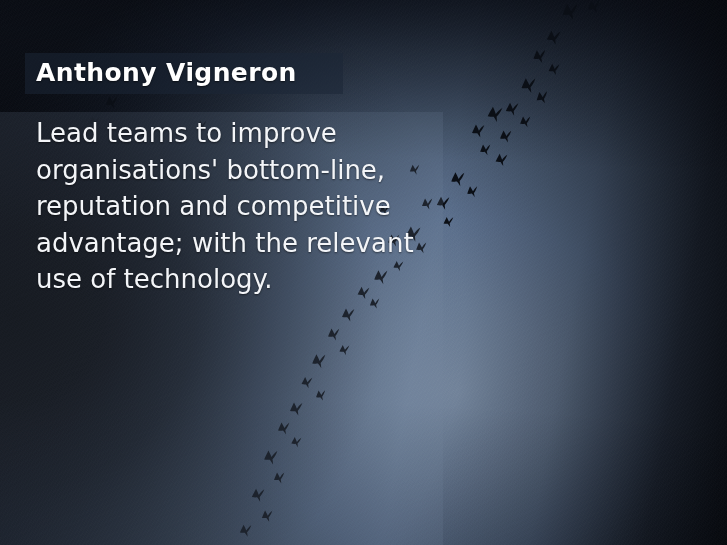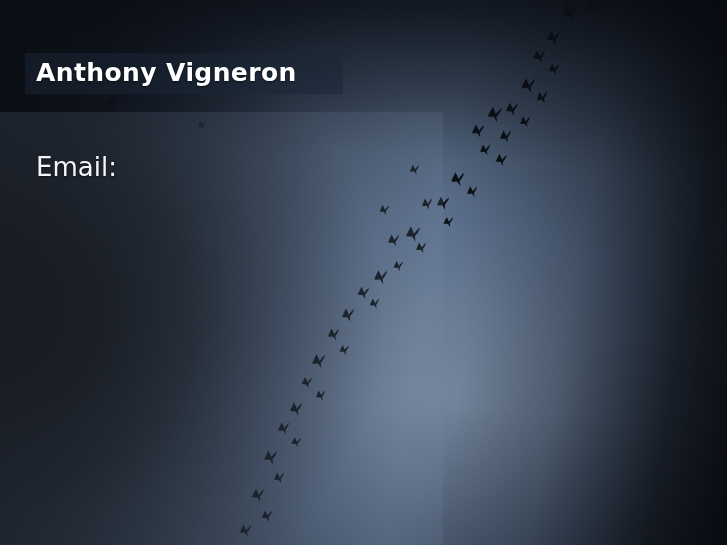--- a/index.html
+++ b/index.html
@@ -190,17 +190,17 @@
         <path d="M0,0.52 C0.18,0.30 0.32,0.16 0.44,0.02 C0.47,0.18 0.50,0.34 0.52,0.50 C0.66,0.38 0.82,0.28 1.00,0.22 C0.84,0.44 0.68,0.58 0.54,0.66 C0.52,0.80 0.50,0.92 0.48,1.00 C0.44,0.86 0.40,0.74 0.36,0.64 C0.24,0.62 0.12,0.58 0,0.52 Z" fill="#0b0f16" transform="translate(378,206) rotate(-16) scale(11)"></path>
         <path d="M0,0.52 C0.18,0.30 0.32,0.16 0.44,0.02 C0.47,0.18 0.50,0.34 0.52,0.50 C0.66,0.38 0.82,0.28 1.00,0.22 C0.84,0.44 0.68,0.58 0.54,0.66 C0.52,0.80 0.50,0.92 0.48,1.00 C0.44,0.86 0.40,0.74 0.36,0.64 C0.24,0.62 0.12,0.58 0,0.52 Z" fill="#0b0f16" transform="translate(408,166) rotate(-19) scale(11)"></path>
       </g>
   </svg>
 
   <div class="title-box"></div>
   <div class="title-text">Anthony Vigneron</div>
 
   <div class="content-box"></div>
   <div class="content-text">
+    <p>Lead teams to improve organisations' bottom-line, reputation and competitive advantage; with the relevant use of technology.</p>
     <p class="spacer-para"></p>
-    <p class="last-para">Email:</p>
   </div>
 
 </div>
 
 </body></html>

